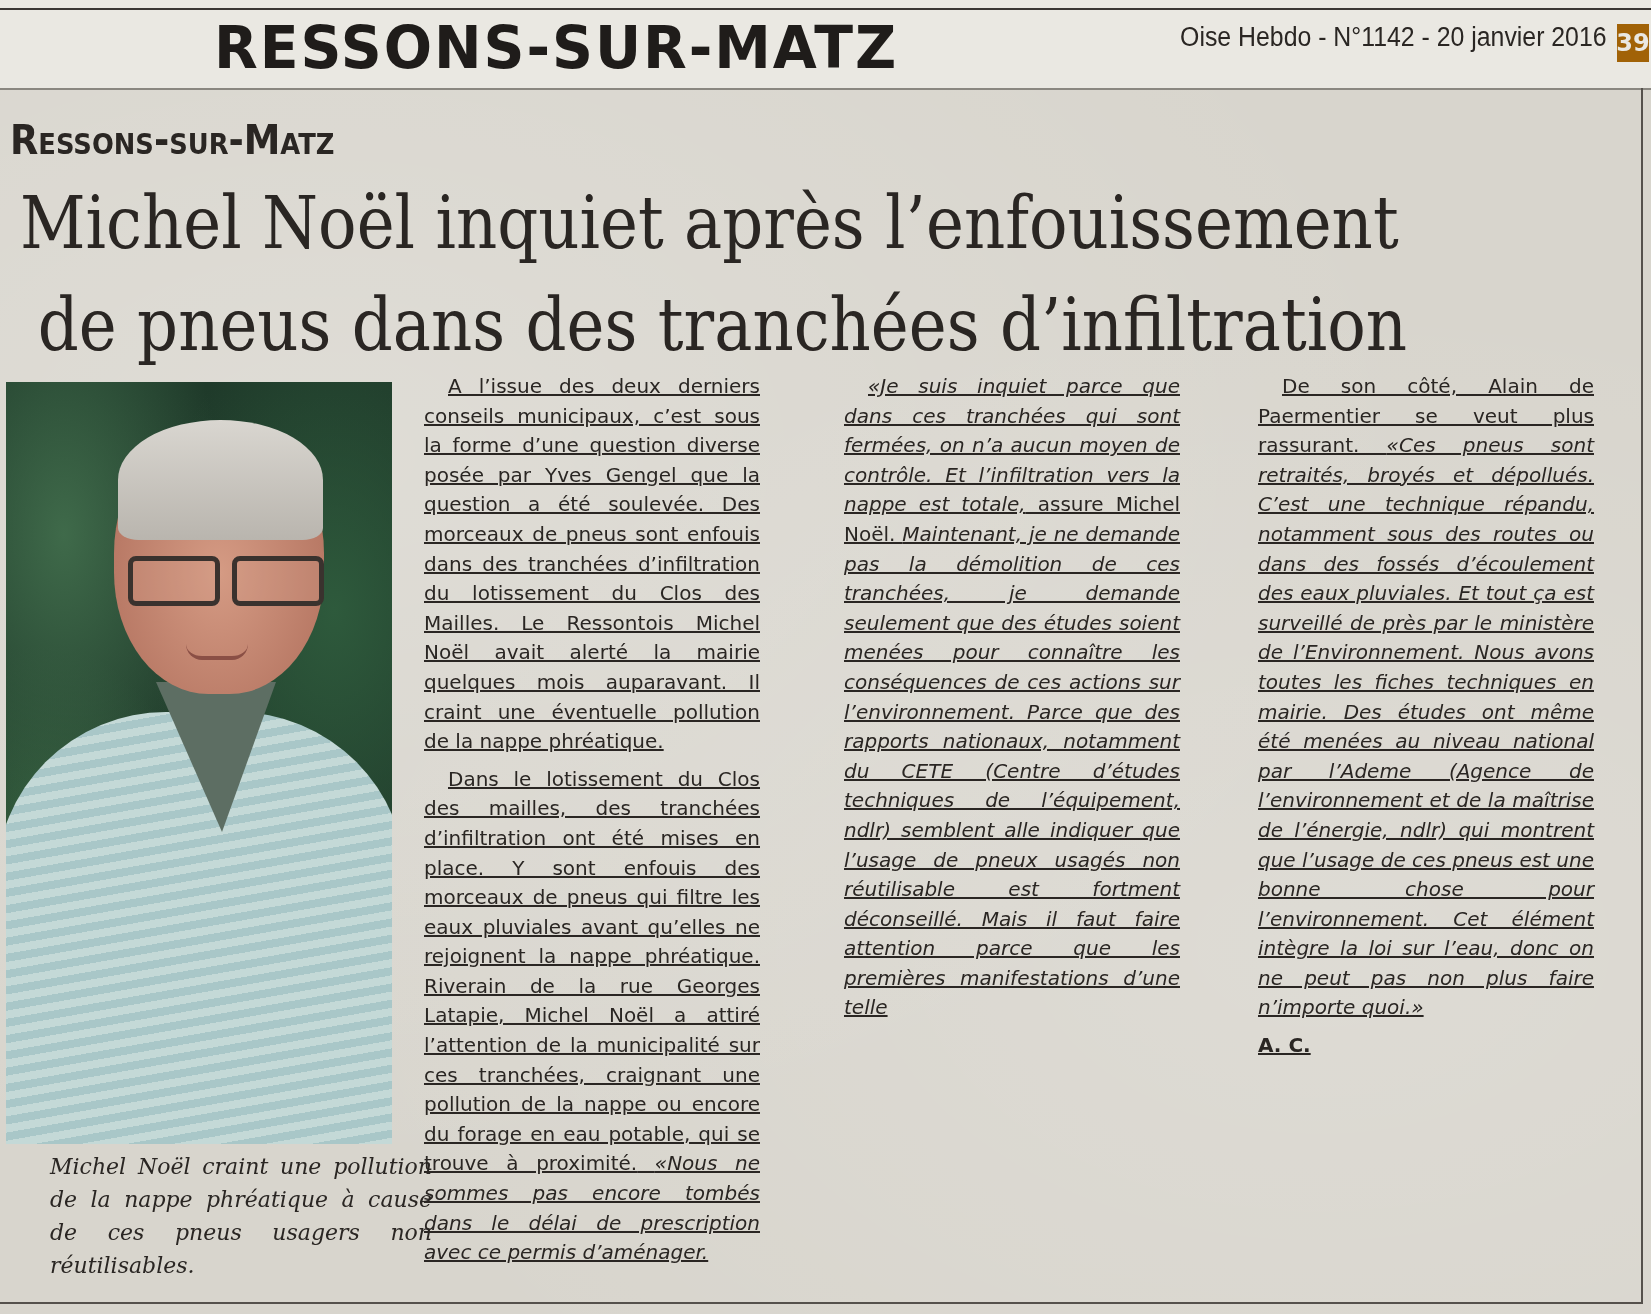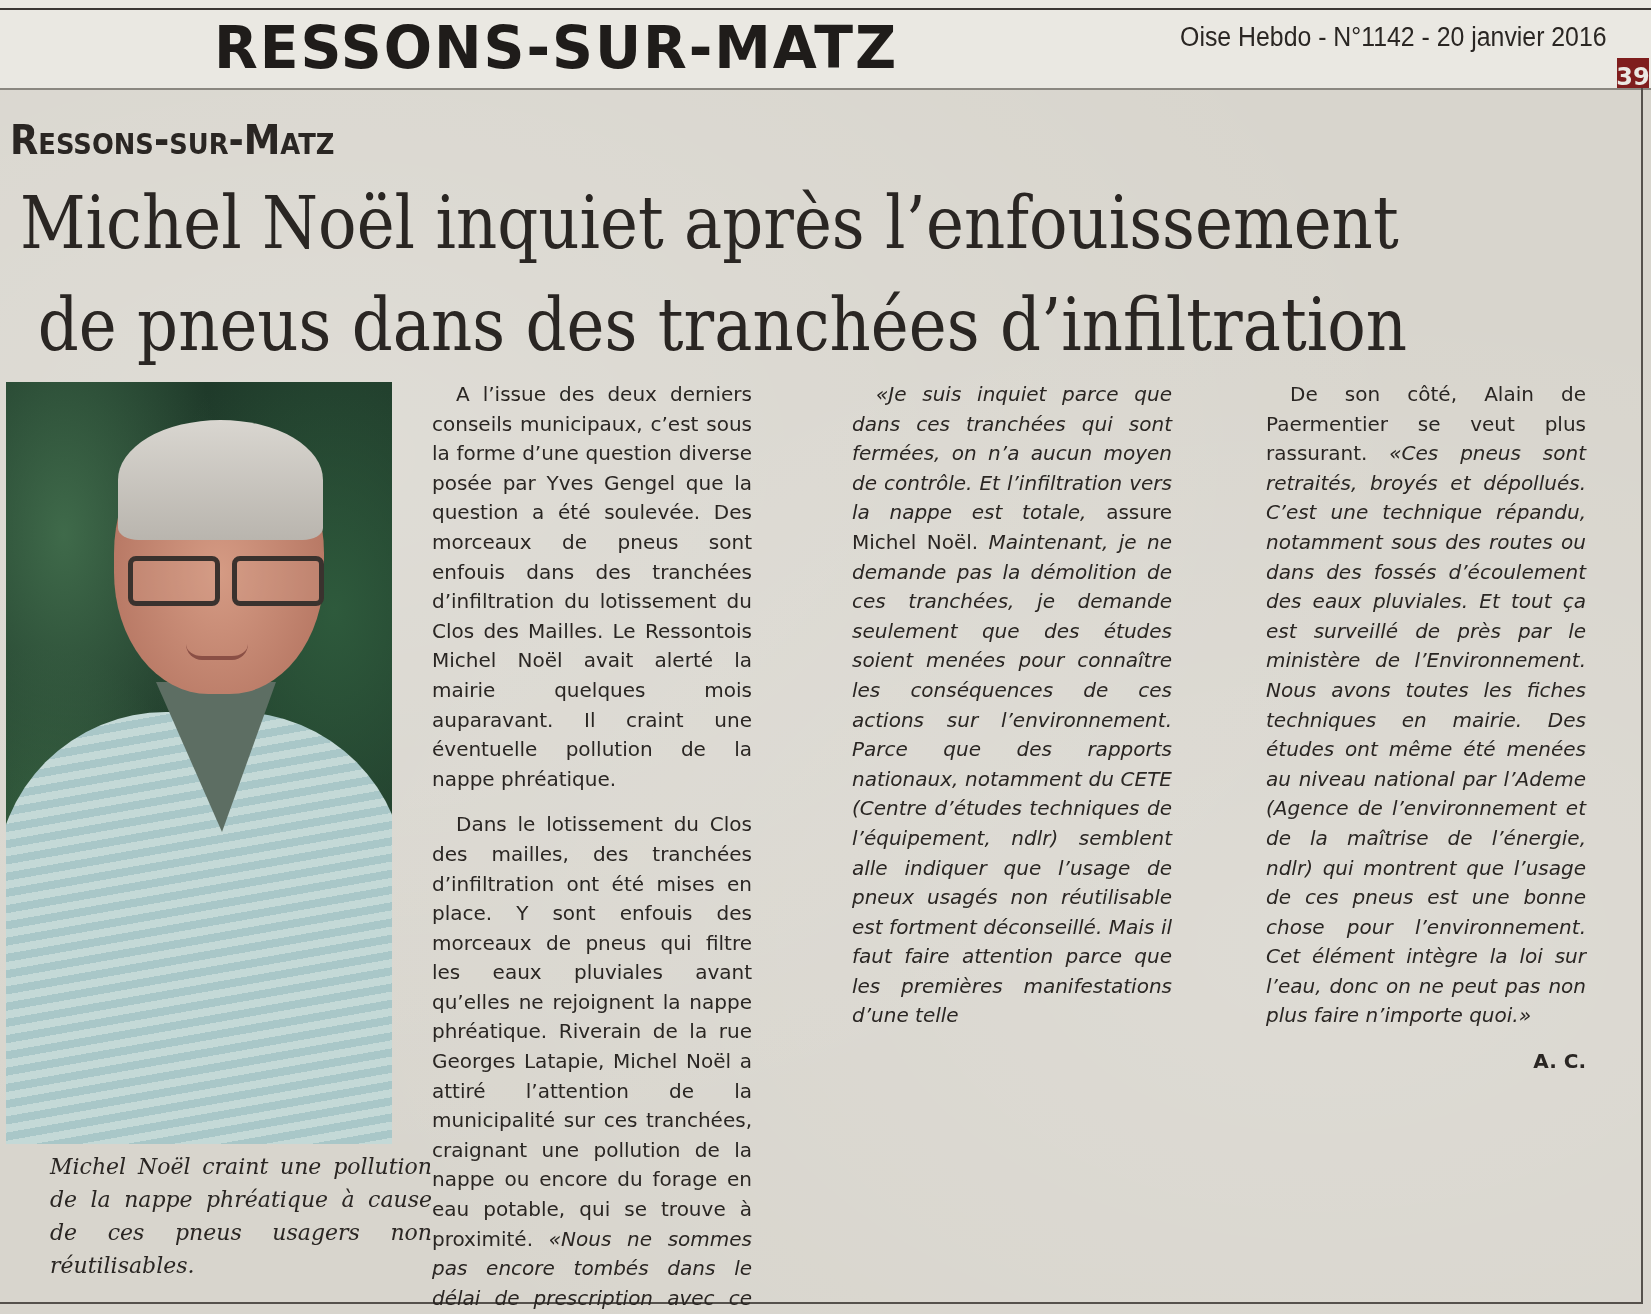--- a/index.html
+++ b/index.html
@@ -23,23 +23,23 @@
       font-size: 58px; letter-spacing: 2px; line-height: 60px;
       color: #1f1c1a; transform: scaleX(0.98); transform-origin: left;
     }
     .pub-info {
       position: absolute; right: 44px; top: 22px;
       font-family: "Liberation Sans", sans-serif; font-size: 27px; color: #2a2623;
       transform: scaleX(0.92); transform-origin: right;
     }
     .page-number {
       position: absolute; right: 2px; top: 24px; width: 32px; height: 38px;
-      background: #7f1d1d; color: #eae8e2;
+      background: #a16207; color: #eae8e2;
       font-family: "DejaVu Sans", sans-serif; font-weight: bold; font-size: 24px;
-      display: flex; align-items: center; justify-content: center; margin-top: 34px;
+      display: flex; align-items: center; justify-content: center;
     }
     .article {
       position: absolute; left: 0; top: 88px; width: 1651px; height: 1226px;
       background: #d8d5cd;
       background-image:
         radial-gradient(ellipse at 20% 30%, rgba(255,255,255,0.18), transparent 60%),
         radial-gradient(ellipse at 80% 70%, rgba(255,255,255,0.15), transparent 55%);
     }
     .article-top-rule {
       position: absolute; left: 0; right: 0; top: 0; height: 2px; background: #8a8780;
@@ -122,25 +122,25 @@
       margin-left: 42px;
     }
     .column {
       position: absolute; top: 276px; width: 352px;
       font-family: "DejaVu Sans", sans-serif; font-size: 20px; line-height: 29.6px;
       color: #2a2623; text-align: justify; hyphens: manual;
     }
     .col1 { left: 416px; }
     .col2 { left: 836px; }
     .col3 { left: 1250px; }
-    .column p { margin: 16px; }
+    .column p { margin: 8px; text-decoration: underline; }
     .column .indent { text-indent: 24px; }
     .column em { font-style: italic; }
     .signature {
-      text-align: right; font-weight: bold; margin-top: 2px !important;
+      font-weight: bold; margin-top: 2px !important;
     }
   </style>
 </head>
 <body>
 
 <div class="page-header">
   <div class="header-rule"></div>
   <div class="section-title">RESSONS-SUR-MATZ</div>
   <div class="pub-info">Oise Hebdo - N°1142 - 20 janvier 2016</div>
   <div class="page-number">39</div>

